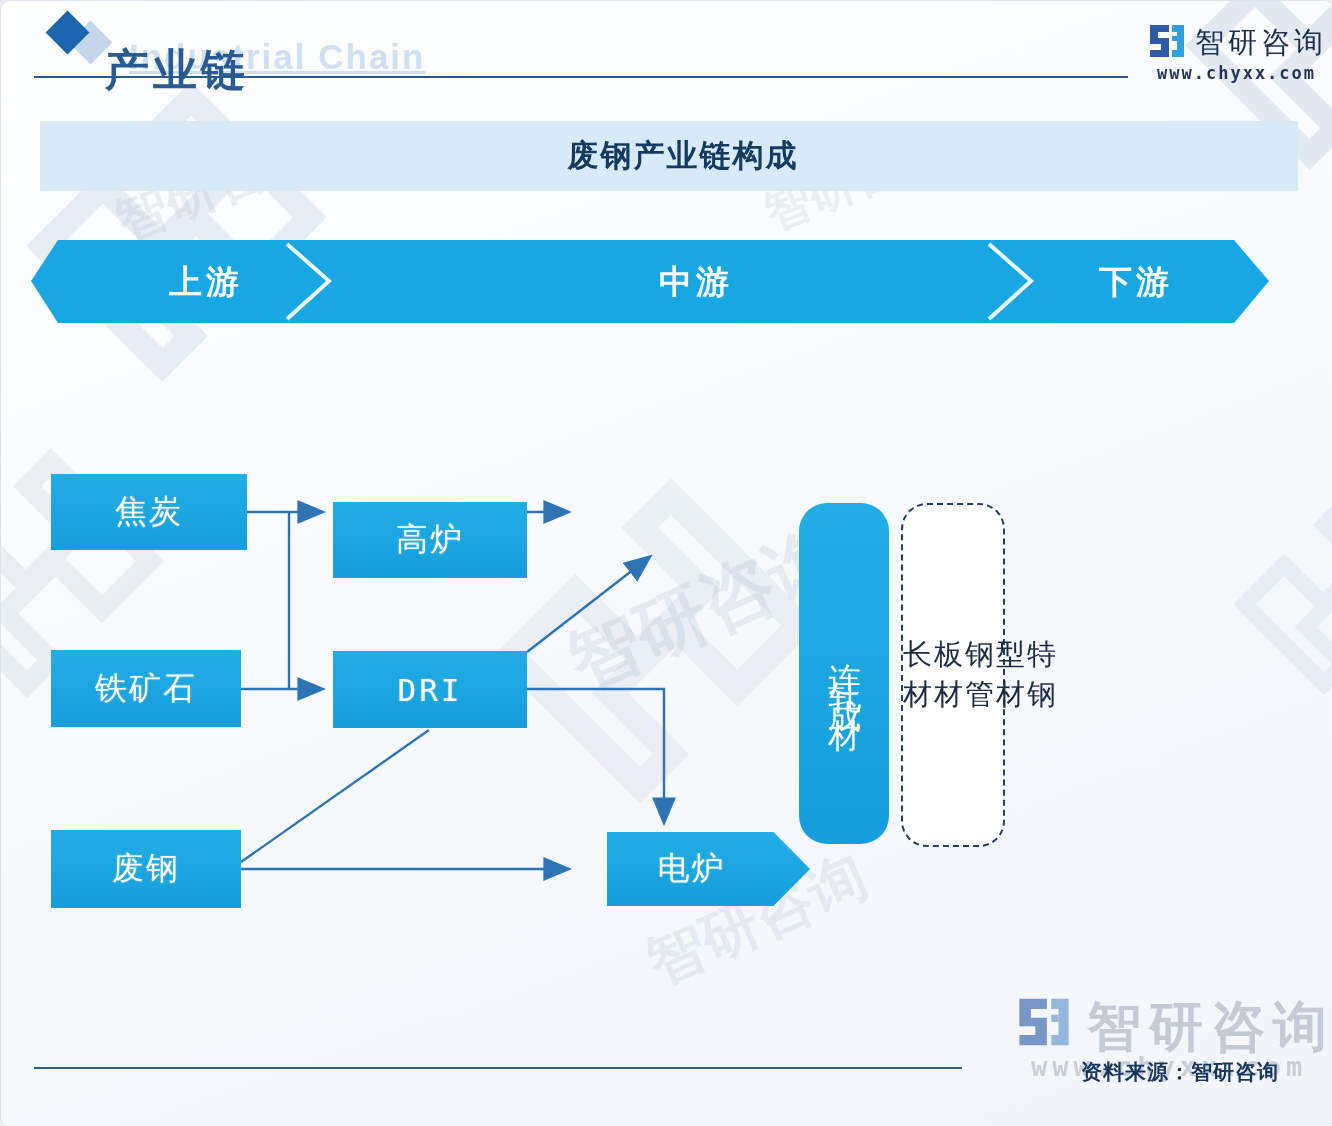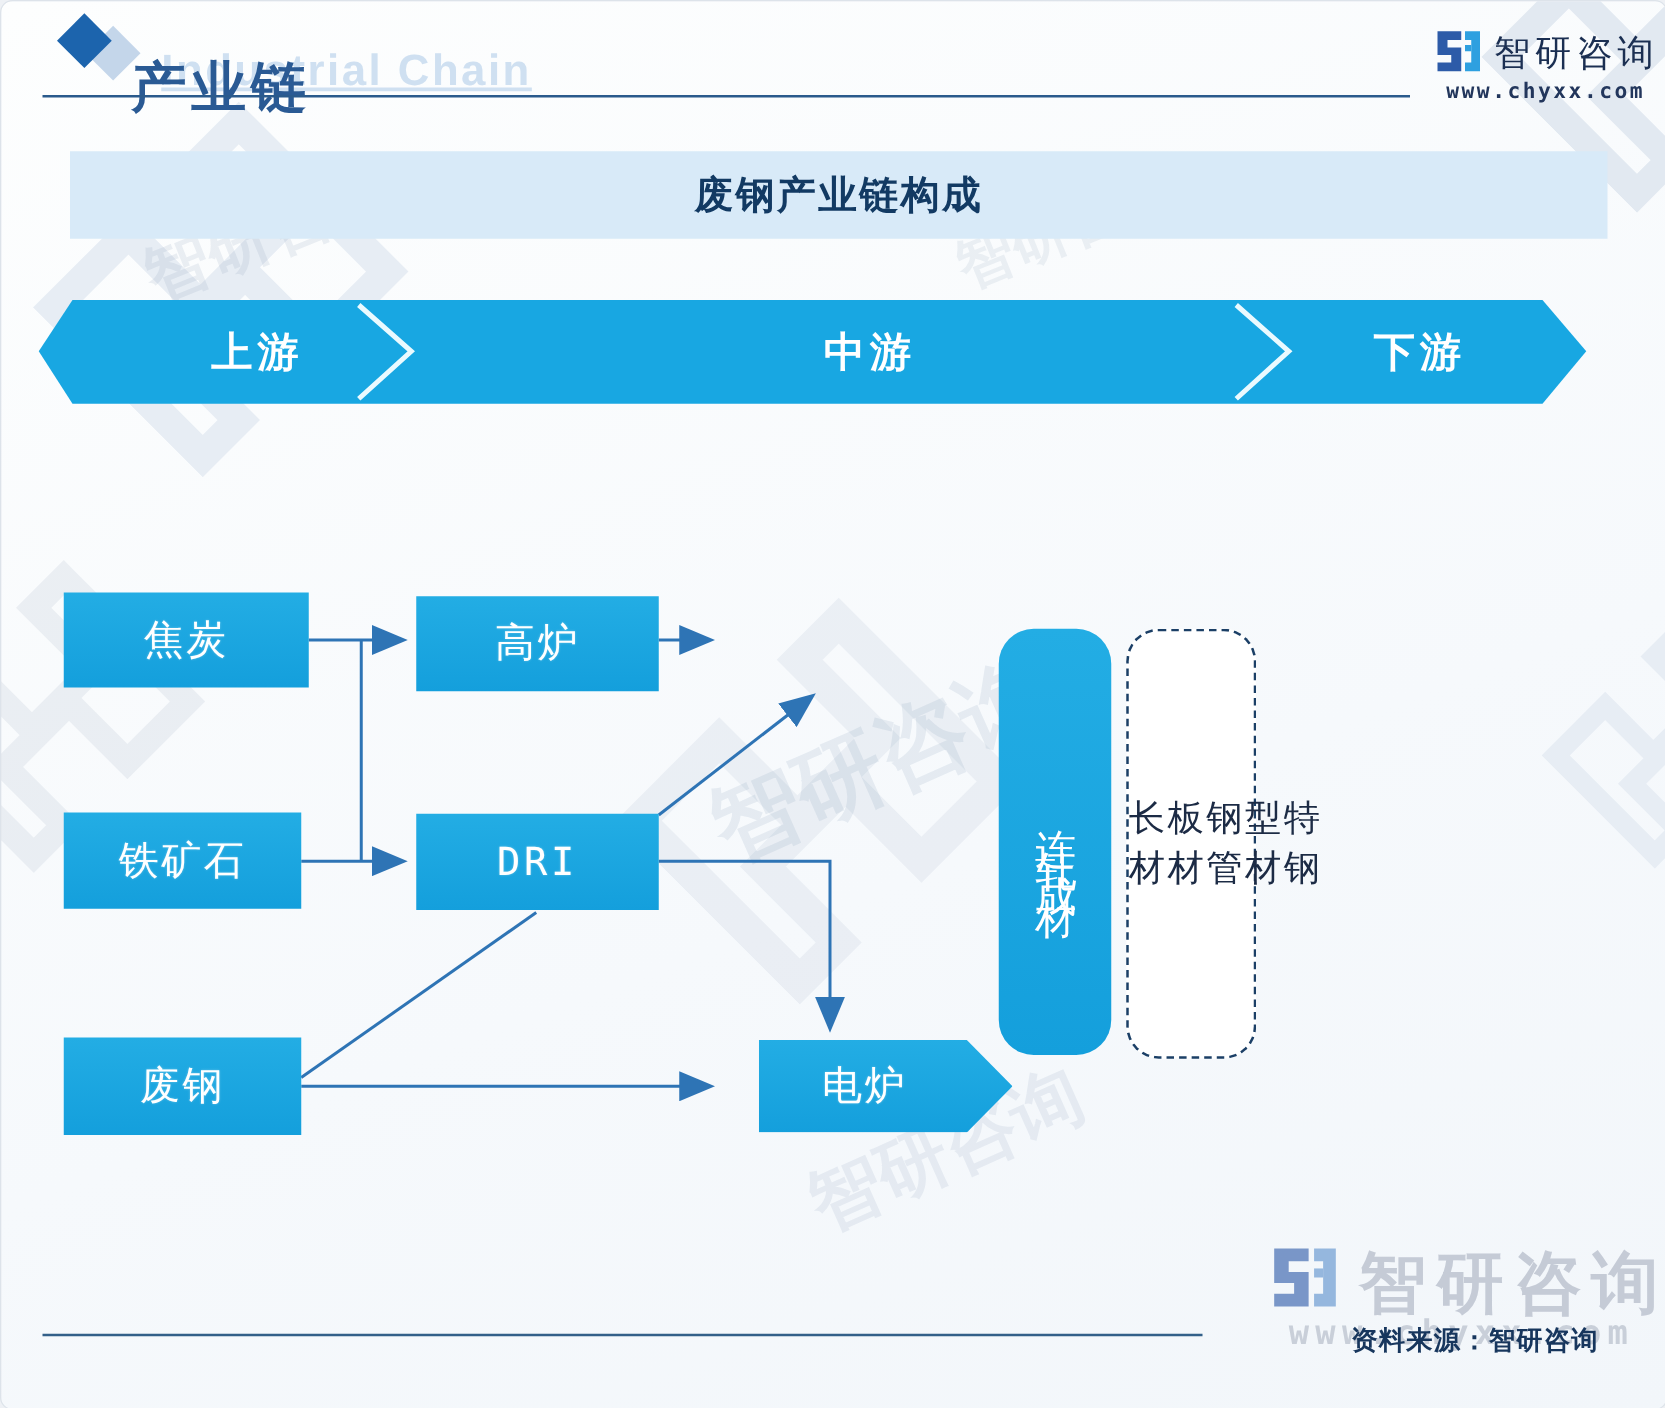--- a/index.html
+++ b/index.html
@@ -18,22 +18,22 @@
   .dia-light{left:40px;top:16px;width:31px;height:31px;background:#c4d6ea;}
   .dia-dark{left:17px;top:6px;width:31px;height:31px;background:#1c64ad;}
   .hdr-title{position:absolute;left:104px;top:0;font-size:44px;font-weight:bold;color:#2a5a94;z-index:2;letter-spacing:4px;margin-top:40px;}
   .hdr-sub{position:absolute;left:128px;top:36px;font-size:35px;font-weight:bold;color:#cfe0f1;z-index:1;letter-spacing:2px;text-decoration:underline;}
   .hdr-line{position:absolute;left:33px;top:75px;width:1094px;height:2px;background:#2a5a8c;z-index:2;}
   .logo-box{position:absolute;left:1146px;top:18px;z-index:2;}
   .logo-mark{position:absolute;left:0;top:2px;}
   .logo-brand{position:absolute;left:48px;top:4px;font-size:29px;color:#1b2f52;letter-spacing:4px;white-space:nowrap;}
   .logo-site{position:absolute;left:10px;top:44px;font-size:17px;font-weight:bold;letter-spacing:2px;color:#22365c;font-family:"DejaVu Sans Mono",monospace;white-space:nowrap;}
   
-  .title-bar{position:absolute;left:55px;top:120px;width:1230px;height:70px;background:#d8eaf8;
-    display:flex;align-items:center;justify-content:center;z-index:2;}
+  .title-bar{position:absolute;left:39px;top:120px;width:1230px;height:70px;background:#d8eaf8;
+    display:flex;align-items:center;justify-content:center;z-index:2;padding-left:28px;}
   .title-bar span{font-size:31px;font-weight:bold;color:#123a63;letter-spacing:2px;}
   
   .banner-svg{position:absolute;left:0;top:238px;z-index:1;}
   .banner-label{position:absolute;top:259px;height:44px;line-height:44px;text-align:center;
     color:#ffffff;font-size:33px;font-weight:bold;letter-spacing:4px;z-index:2;}
   
   .conn-svg{position:absolute;left:0;top:0;z-index:1;}
   .node{position:absolute;display:flex;align-items:center;justify-content:center;z-index:2;
     background:linear-gradient(180deg,#23ade4 0%,#149fdc 100%);color:#fff;}
   .node span{font-size:32px;letter-spacing:2px;text-shadow:0 0 2px rgba(255,255,255,.35);}
@@ -139,21 +139,21 @@
   <div class="node" style="left:50px;top:473px;width:196px;height:76px;">
     <span>焦炭</span>
   </div>
   <div class="node" style="left:50px;top:649px;width:190px;height:77px;">
     <span>铁矿石</span>
   </div>
   <div class="node" style="left:50px;top:829px;width:190px;height:78px;">
     <span>废钢</span>
   </div>
 
-  <div class="node" style="left:332px;top:476px;width:194px;height:76px;">
+  <div class="node" style="left:332px;top:501px;width:194px;height:76px;">
     <span>高炉</span>
   </div>
   <div class="node node-dri" style="left:332px;top:650px;width:194px;height:77px;">
     <span>DRI</span>
   </div>
 
   <div class="node pent" style="left:578px;top:831px;width:203px;height:74px;margin-left:28px;">
     <span>电炉</span>
   </div>
 

